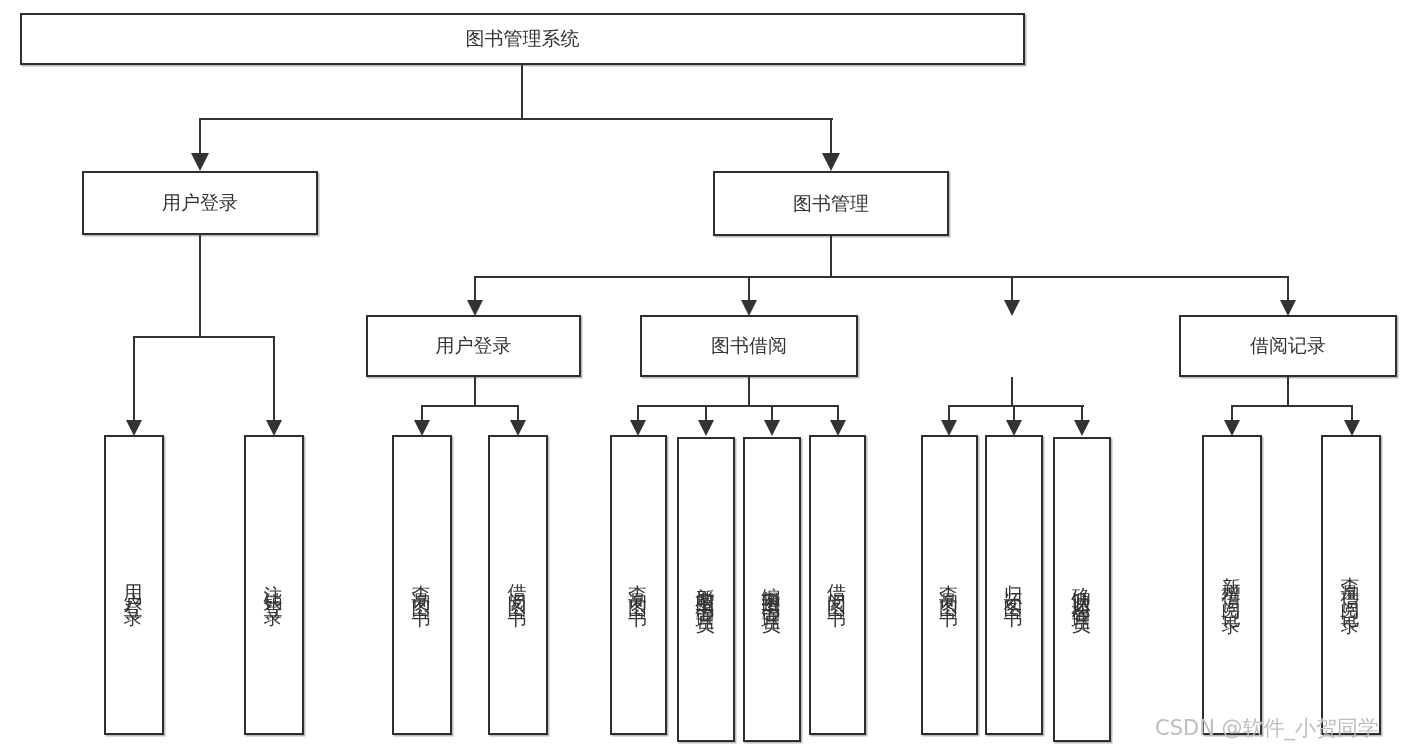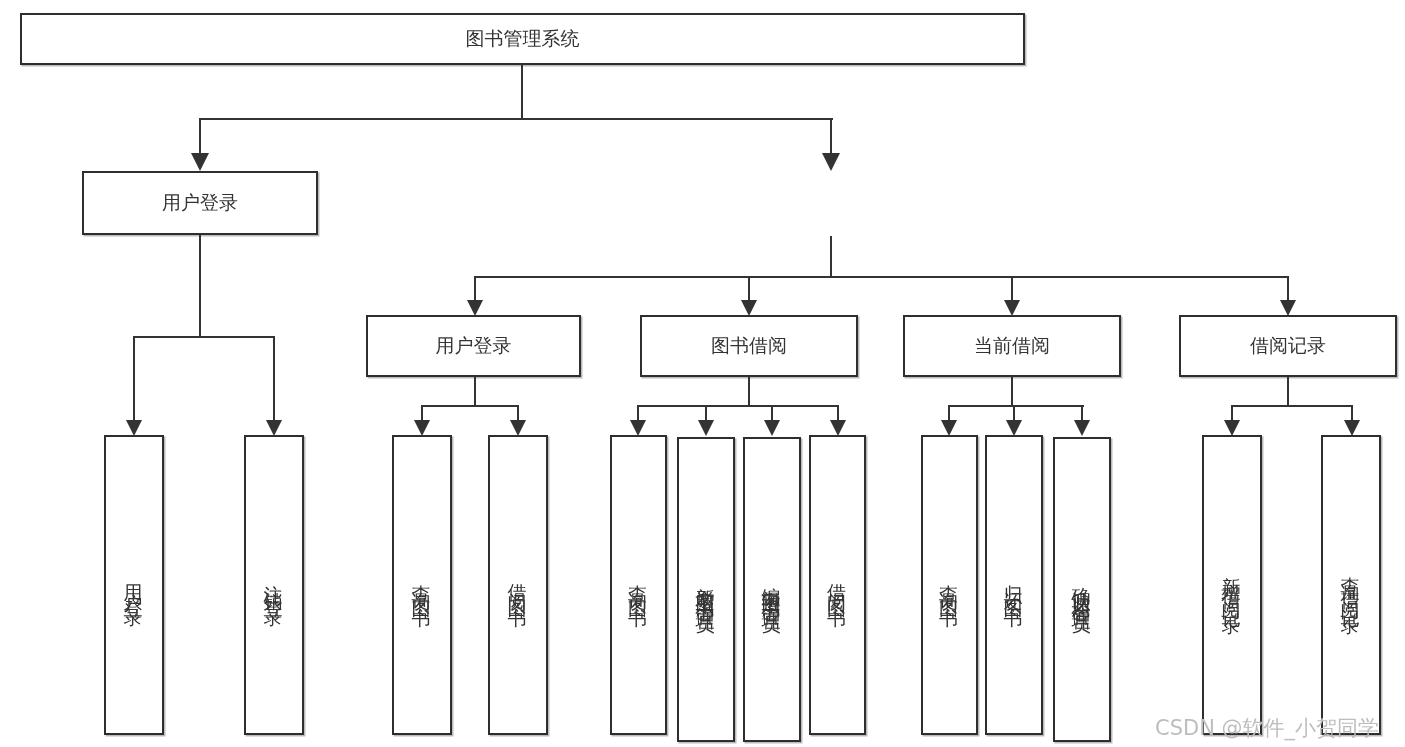--- a/index.html
+++ b/index.html
@@ -31,20 +31,23 @@
   <div class="vline" style="left:521px;top:65px;height:55px;"></div>
   <div class="hline" style="left:199px;top:118px;width:634px;"></div>
   <div class="vline" style="left:199px;top:118px;height:36px;"></div>
   <div class="arr arr-big" style="left:191px;top:153px;"></div>
   <div class="vline" style="left:830px;top:118px;height:36px;"></div>
   <div class="arr arr-big" style="left:822px;top:153px;"></div>
 
   <div class="hbox" style="left:82px;top:171px;width:236px;height:64px;">
     <span>用户登录</span>
   </div>
+  <div class="hbox" style="left:713px;top:171px;width:236px;height:65px;">
+    <span>图书管理</span>
+  </div>
 
   <div class="vline" style="left:199px;top:235px;height:103px;"></div>
   <div class="hline" style="left:133px;top:336px;width:142px;"></div>
   <div class="vline" style="left:133px;top:336px;height:86px;"></div>
   <div class="arr" style="left:126px;top:420px;"></div>
   <div class="vline" style="left:273px;top:336px;height:86px;"></div>
   <div class="arr" style="left:266px;top:420px;"></div>
 
   <div class="vline" style="left:830px;top:236px;height:42px;"></div>
   <div class="hline" style="left:474px;top:276px;width:815px;"></div>
@@ -55,23 +58,20 @@
   <div class="vline" style="left:1011px;top:276px;height:26px;"></div>
   <div class="arr" style="left:1004px;top:300px;"></div>
   <div class="vline" style="left:1287px;top:276px;height:26px;"></div>
   <div class="arr" style="left:1280px;top:300px;"></div>
 
   <div class="hbox" style="left:366px;top:315px;width:215px;height:62px;">
     <span>用户登录</span>
   </div>
   <div class="hbox" style="left:640px;top:315px;width:218px;height:62px;text-align:center;">
     <span>图书借阅</span>
-  </div>
-  <div class="hbox" style="left:903px;top:315px;width:218px;height:62px;">
-    <span>当前借阅</span>
   </div>
   <div class="hbox" style="left:1179px;top:315px;width:218px;height:62px;">
     <span>借阅记录</span>
   </div>
 
   <div class="vline" style="left:474px;top:377px;height:30px;"></div>
   <div class="hline" style="left:421px;top:405px;width:98px;"></div>
   <div class="vline" style="left:421px;top:405px;height:17px;"></div>
   <div class="arr" style="left:414px;top:420px;"></div>
   <div class="vline" style="left:517px;top:405px;height:17px;"></div>

